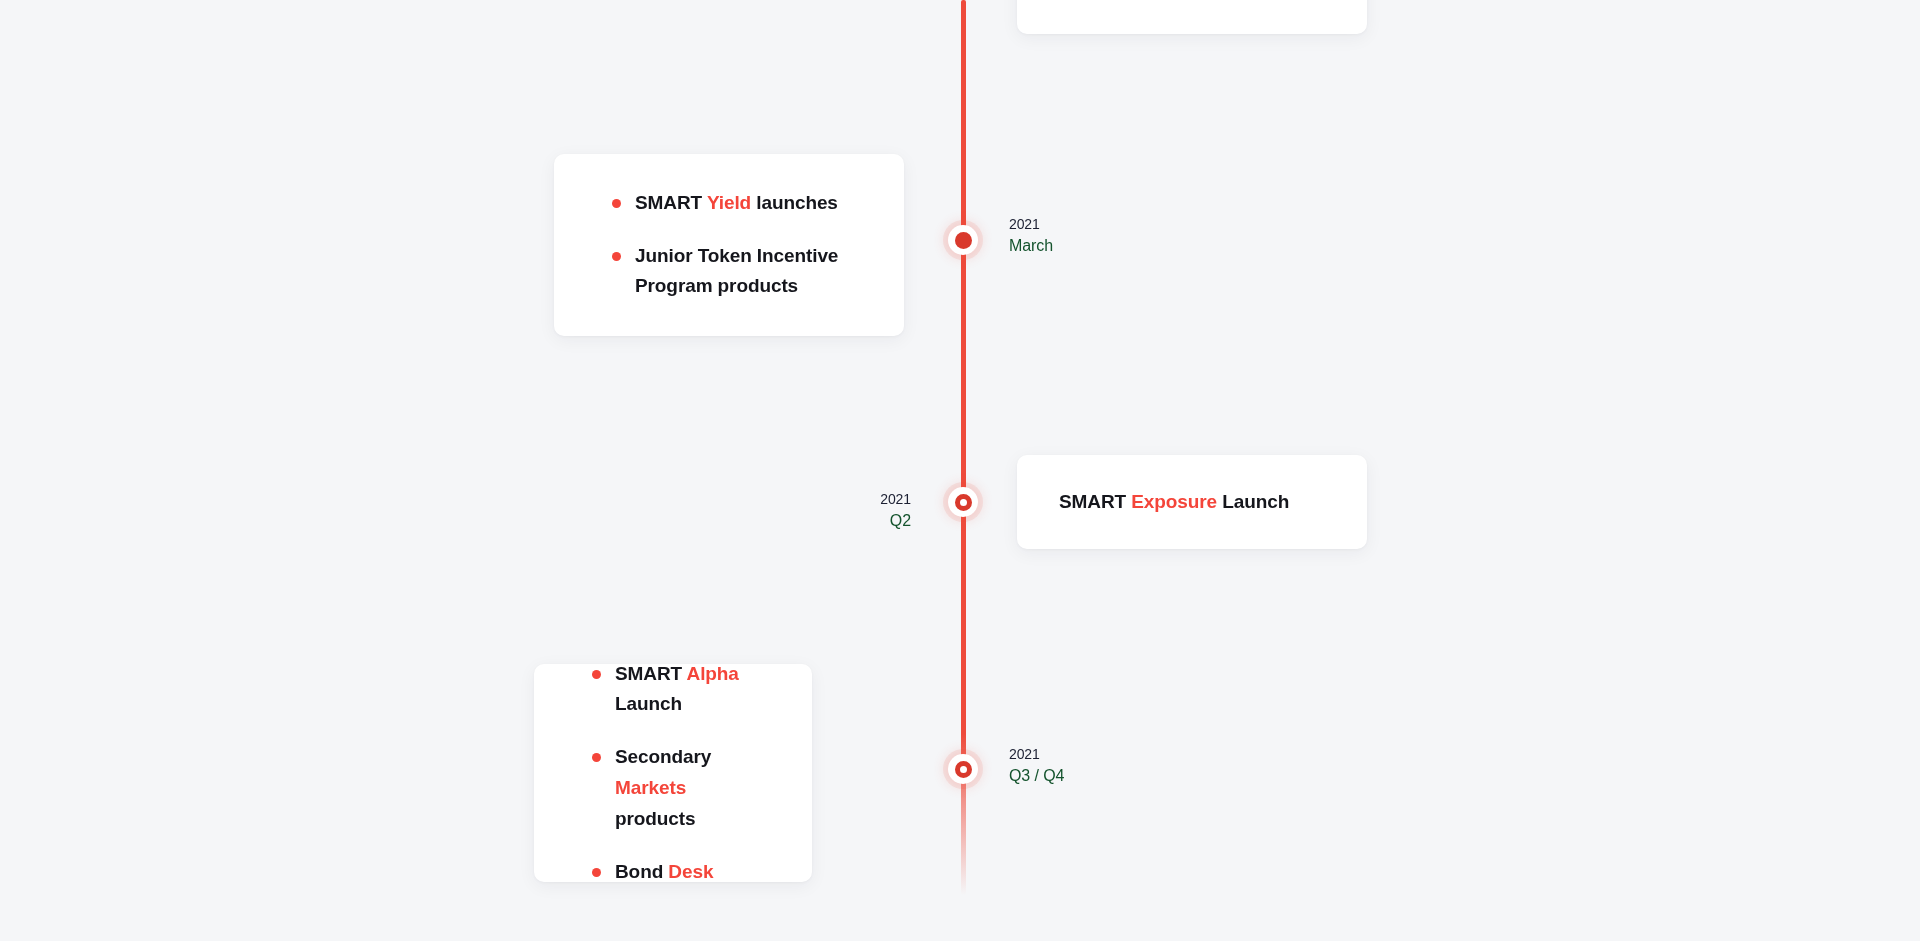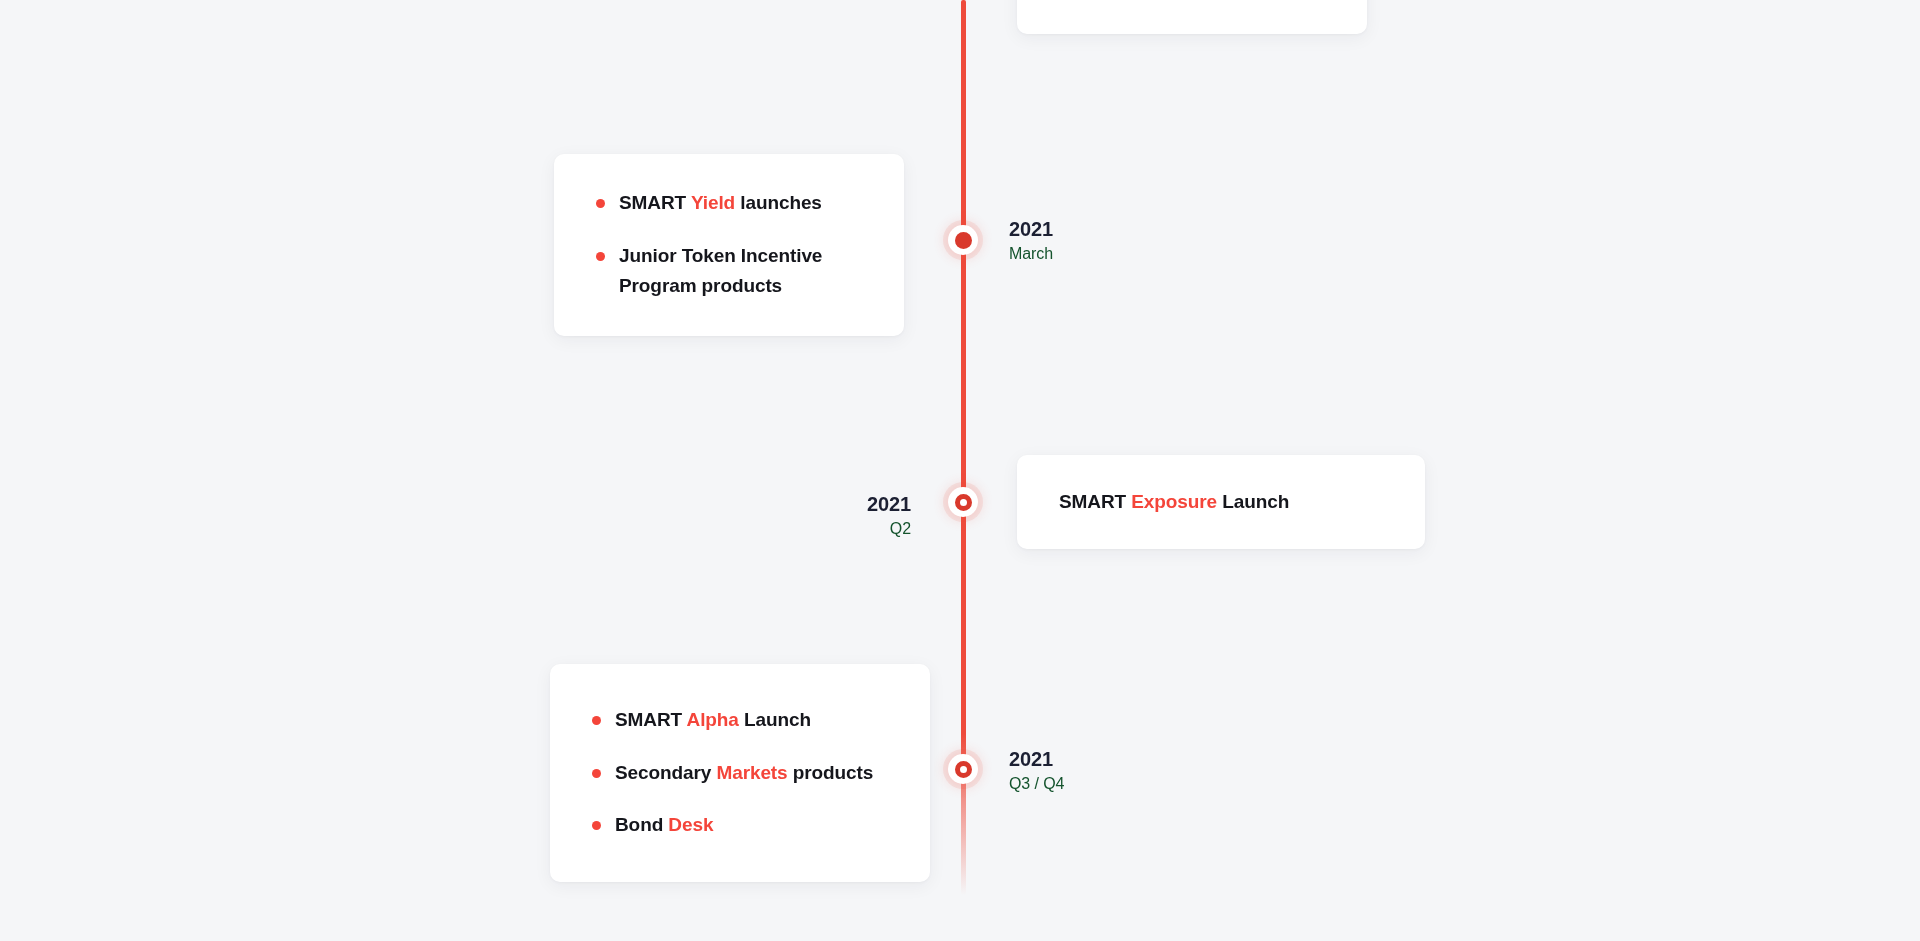--- a/index.html
+++ b/index.html
@@ -82,21 +82,21 @@
 
   .card-inner {
     padding: 0 42px;
     height: 100%;
     display: flex;
     flex-direction: column;
     justify-content: center;
   }
 
   .bullet-list {
-    margin: 0;
+    margin: 16px;
     padding: 0;
     list-style: none;
   }
   .bullet-item {
     position: relative;
     padding-left: 23px;
     font-size: 19px;
     line-height: 1.62;
     font-weight: 700;
     color: #15161c;
@@ -124,22 +124,22 @@
     line-height: 1.5;
   }
 
   
   .date-label {
     position: absolute;
     z-index: 3;
     line-height: 1.42;
   }
   .date-label .year {
-    font-size: 20px;
-    font-weight: 700;
+    font-size: 14px;
+    font-weight: 400;
     color: #1c2033;
     letter-spacing: -0.1px;
     display: block;
   }
   .date-label .period {
     font-size: 16px;
     font-weight: 400;
     color: #14532d;
     letter-spacing: -0.1px;
     display: block;
@@ -184,29 +184,29 @@
 
   <div class="date-label left-side" style="left:746px; top:490px; width:165px;">
     <span class="year">2021</span>
     <span class="period">Q2</span>
   </div>
 
   <div class="marker ring" style="top:502px;">
     <span class="core"></span>
   </div>
 
-  <div class="card" style="left:1017px; top:455px; width:408px; height:94px;">
+  <div class="card" style="left:1017px; top:455px; width:350px; height:94px;">
     <div class="card-inner">
       <div class="single-title">
         <span>SMART </span><span class="hl">Exposure</span><span> Launch</span>
       </div>
     </div>
   </div>
 
-  <div class="card" style="left:550px; top:664px; width:380px; height:218px;">
+  <div class="card" style="left:534px; top:664px; width:278px; height:218px;">
     <div class="card-inner">
       <ul class="bullet-list">
         <li class="bullet-item">
           <span class="dot"></span>
           <span>SMART </span><span class="hl">Alpha</span><span> Launch</span>
         </li>
         <li class="bullet-item">
           <span class="dot"></span>
           <span>Secondary </span><span class="hl">Markets</span><span> products</span>
         </li>

